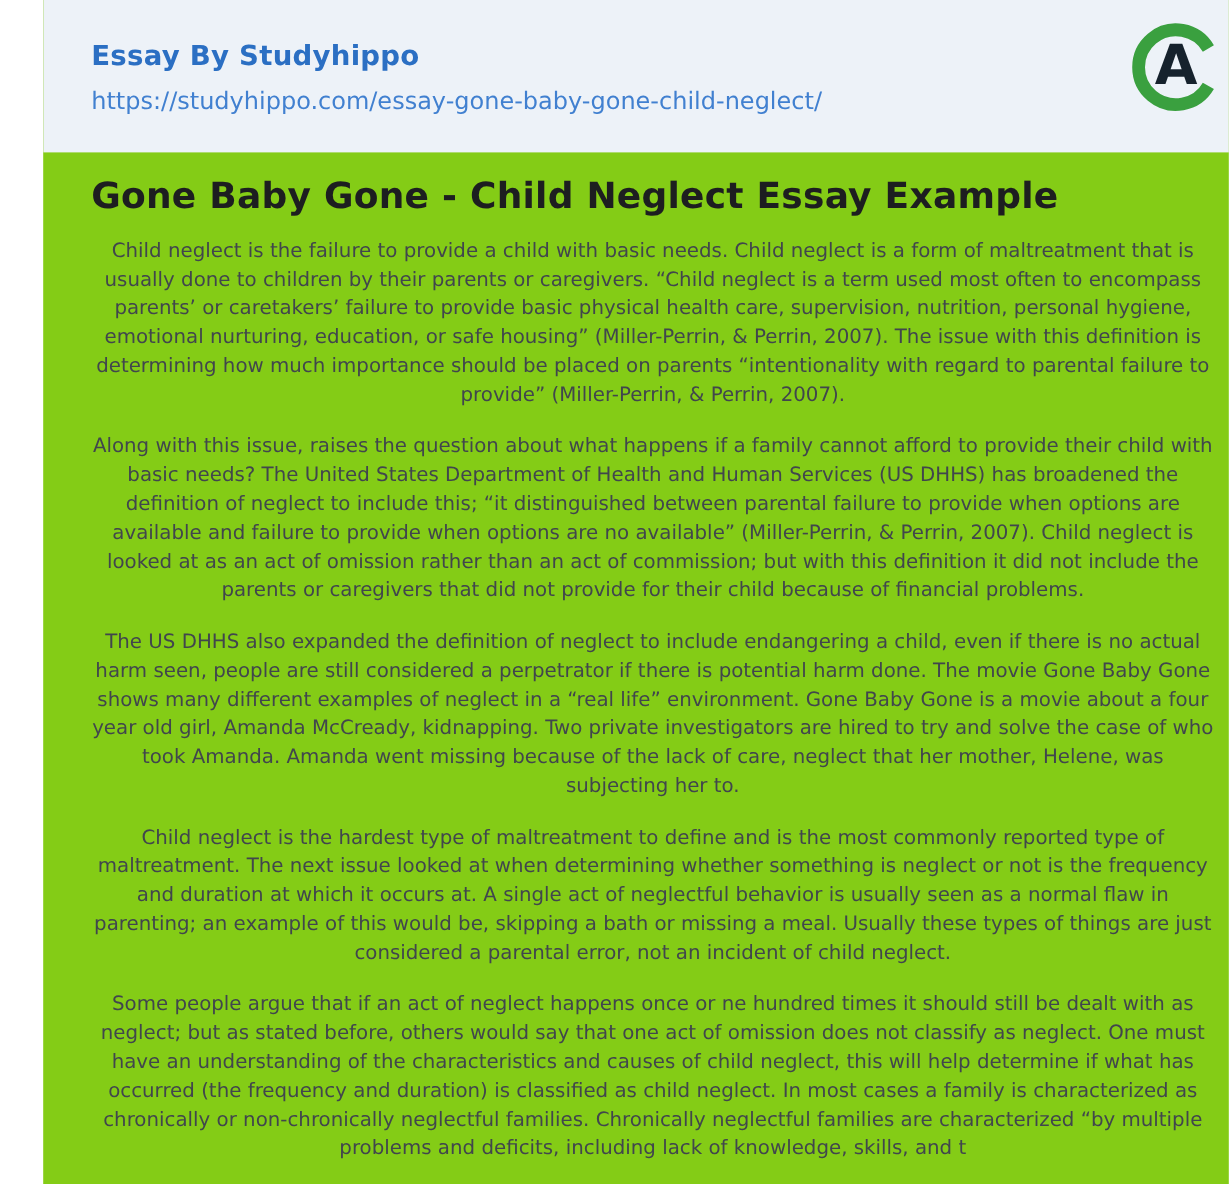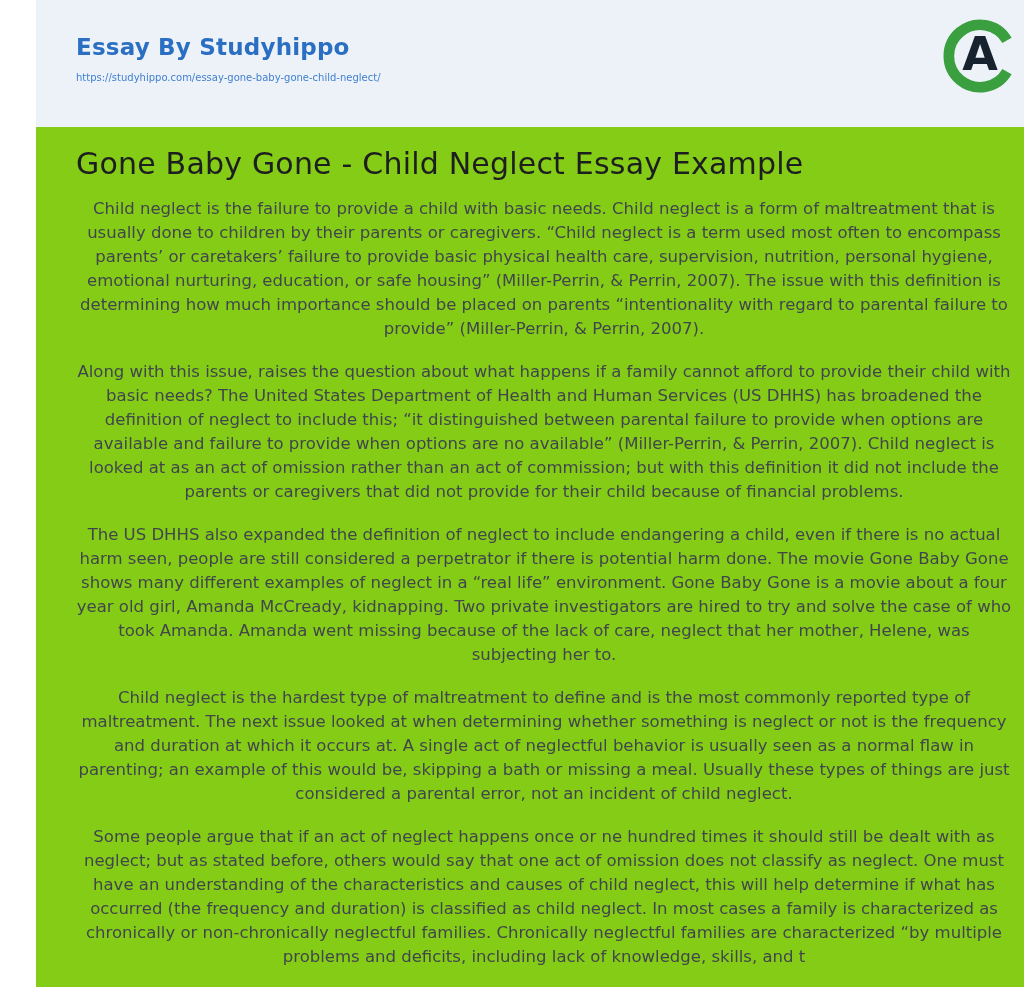--- a/index.html
+++ b/index.html
@@ -25,21 +25,21 @@
   }
   .brand {
     font-size: 23px;
     font-weight: 700;
     color: #2b6fc3;
     letter-spacing: 0.2px;
   }
   .url {
     display: inline-block;
     margin-top: 12px;
-    font-size: 10px;
+    font-size: 20px;
     color: #4180d0;
     text-decoration: none;
     cursor: pointer;
   }
   .logo {
     position: absolute;
     top: 15px;
     right: 39px;
     width: 82px;
     height: 82px;
@@ -54,21 +54,21 @@
     color: #16222d;
     line-height: 1;
   }
 
   
   .content {
     padding: 18px 48px 0 40px;
   }
   .essay-title {
     font-size: 30px;
-    font-weight: 400;
+    font-weight: 700;
     color: #1d1e20;
     letter-spacing: 0.2px;
     margin-bottom: 14px;
     line-height: 1.25;
   }
   .content p {
     font-size: 16.5px;
     line-height: 24px;
     color: #41464d;
     margin-bottom: 19px;

